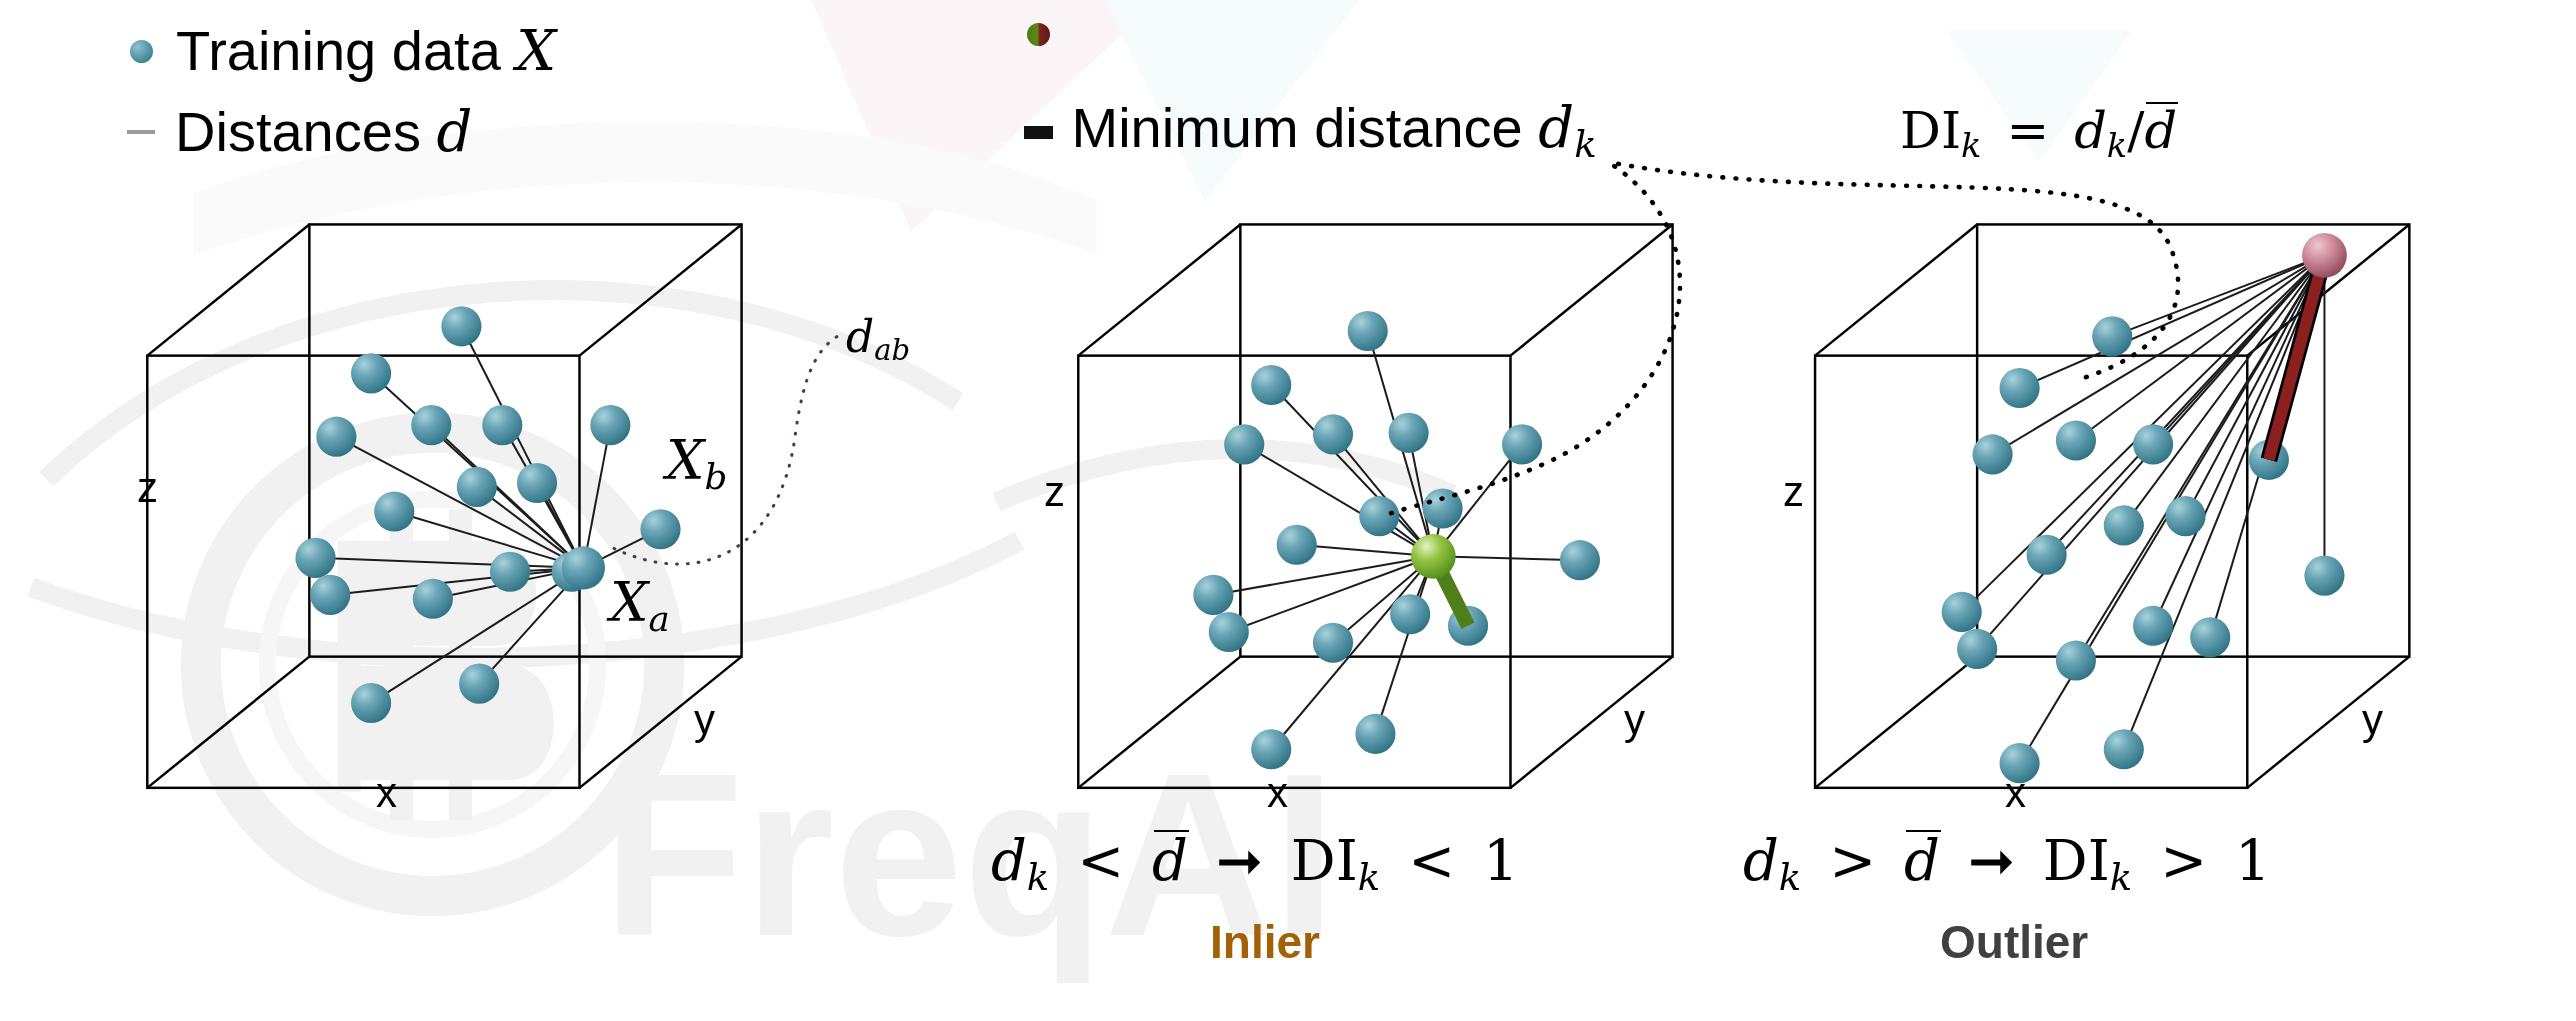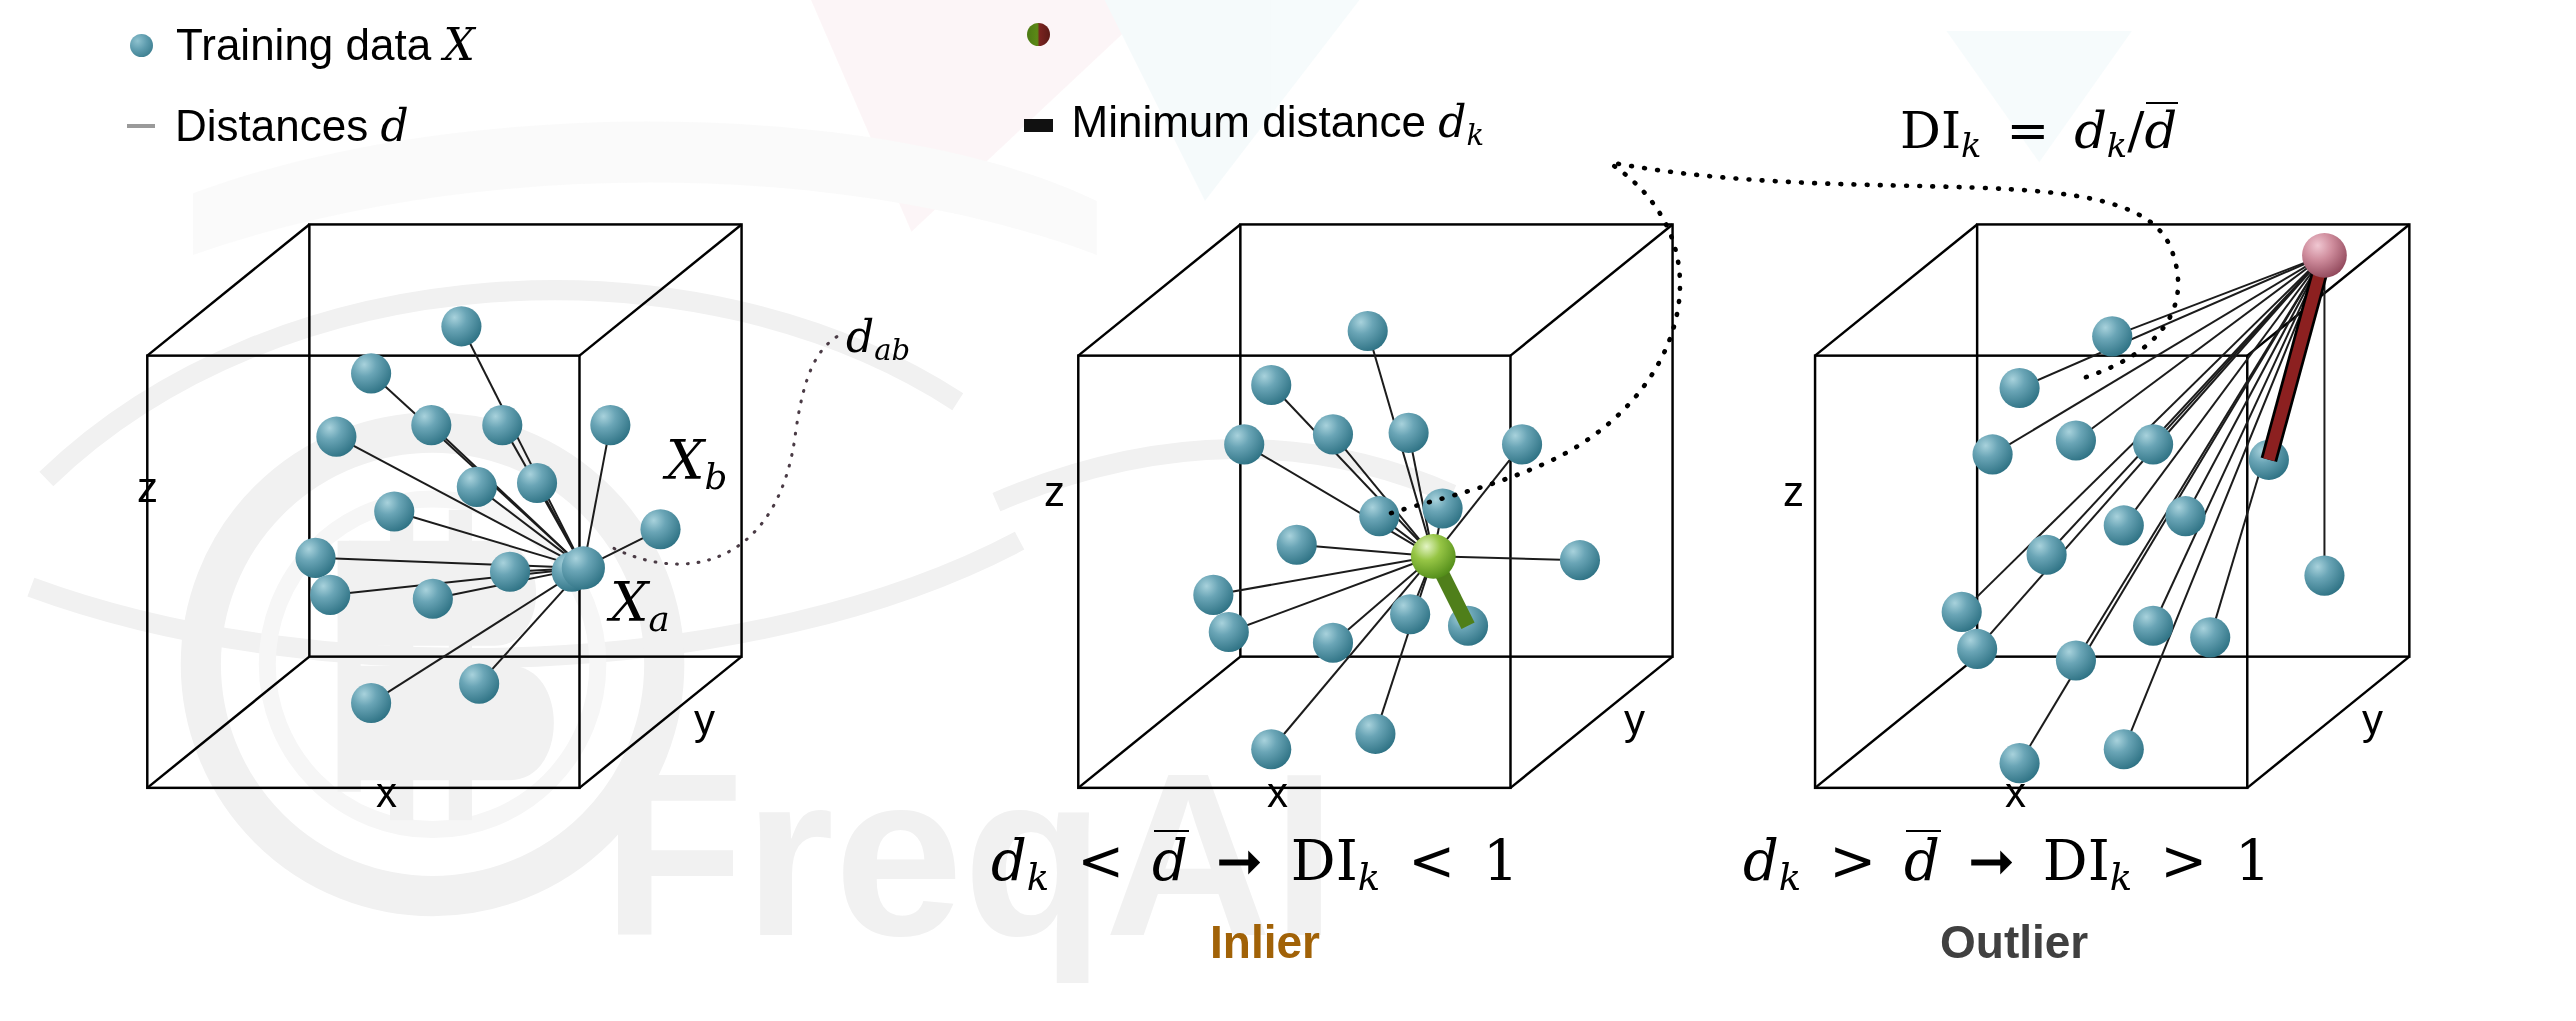--- a/index.html
+++ b/index.html
@@ -8,21 +8,21 @@
 
   
   #watermark{position:absolute;left:0;top:0;width:2576px;height:1022px;
              pointer-events:none;z-index:0;}
 
   
   .abs{position:absolute;}
 
   
   .legend-row{position:absolute;display:flex;align-items:center;}
-  .legend-label{font-size:44px;color:#000;white-space:nowrap;line-height:1;}
+  .legend-label{font-size:56px;color:#000;white-space:nowrap;line-height:1;}
   .mk-dot{width:23px;height:23px;border-radius:50%;display:inline-block;}
   .mk-dot.train{background:radial-gradient(circle at 33% 30%,#8fc2cf 0%,#5e9cae 42%,#2b6f80 100%);}
   .mk-dot.newpt{background:linear-gradient(90deg,#4c7a14 0%,#5c8a16 45%,#7a2320 55%,#5a1a16 100%);}
   .mk-dash-thin{width:28px;height:3.1px;background:#9a9a9a;display:inline-block;}
   .mk-dash-thick{width:29px;height:13px;background:#111;display:inline-block;}
 
   
   .math{font-family:"DejaVu Serif","Liberation Serif",serif;font-style:italic;}
   .mathup{font-family:"DejaVu Serif","Liberation Serif",serif;font-style:normal;}
   .sub{font-size:.66em;vertical-align:-0.28em;font-style:italic;

